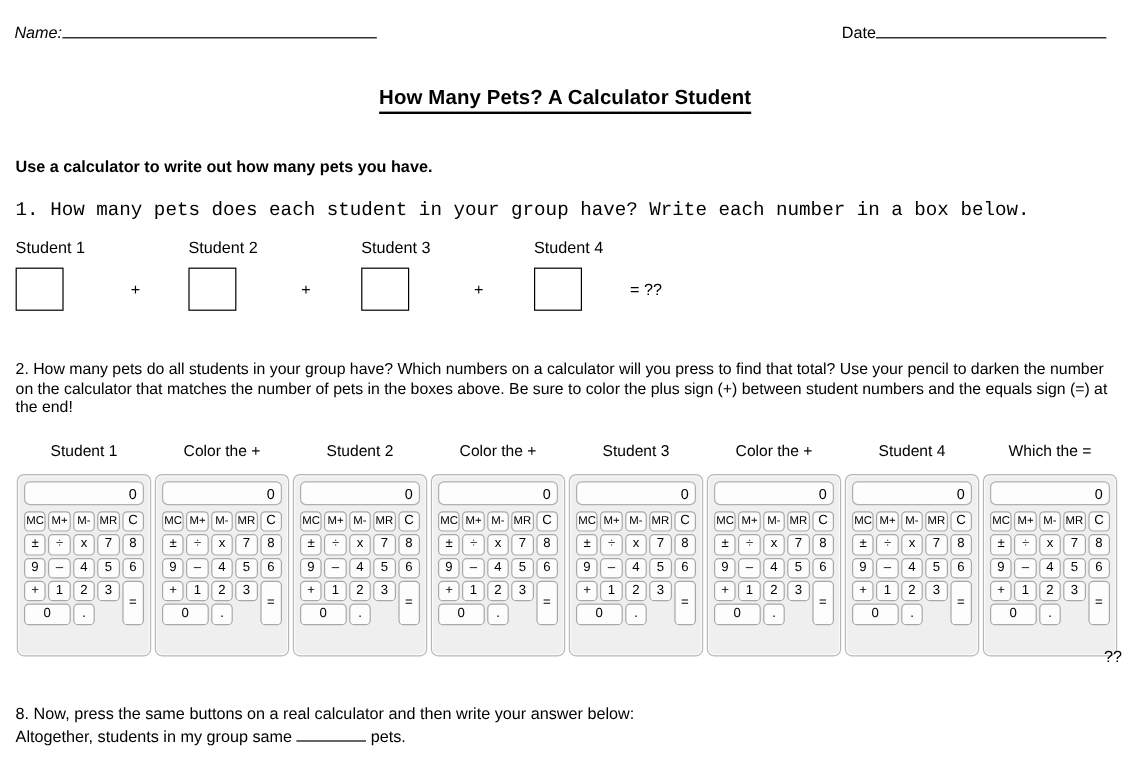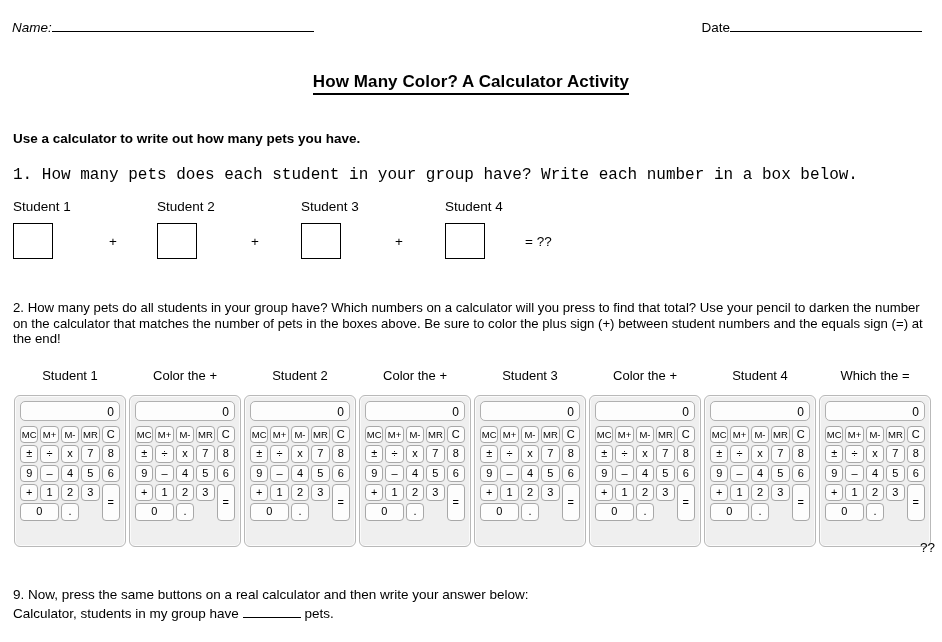--- a/index.html
+++ b/index.html
@@ -240,21 +240,21 @@
     <span>Name:</span>
     <span class="rule rule-name"></span>
   </div>
   <div class="date-group">
     <span>Date</span>
     <span class="rule rule-date"></span>
   </div>
 </div>
 
 <div class="title">
-  <span class="u">How Many Color?   A Calculator Activity</span>
+  <span class="u">How Many Pets?   A Calculator Student</span>
 </div>
 
 <div class="bold-instruction">Use a calculator to write out how many pets you have.</div>
 
 <div class="q1">1. How many pets does each student in your group have? Write each number in a box below.</div>
 
 <div class="q1-labels">
   <span style="left:0px;">Student 1</span>
   <span style="left:144px;">Student 2</span>
   <span style="left:288px;">Student 3</span>
@@ -500,15 +500,15 @@
         <div class="key op tall">=</div>
         <div class="key num wide">0</div>
         <div class="key num">.</div>
       </div>
     </div>
   </div>
 
 <div class="qq-right">??</div>
 
 <div class="q3">
-  <div>9. Now, press the same buttons on a real calculator and then write your answer below:</div>
-  <div><span>Calculator, students in my group have </span><span class="blank-rule"></span><span> pets.</span></div>
+  <div>8. Now, press the same buttons on a real calculator and then write your answer below:</div>
+  <div><span>Altogether, students in my group same </span><span class="blank-rule"></span><span> pets.</span></div>
 </div>
 
 </body></html>

